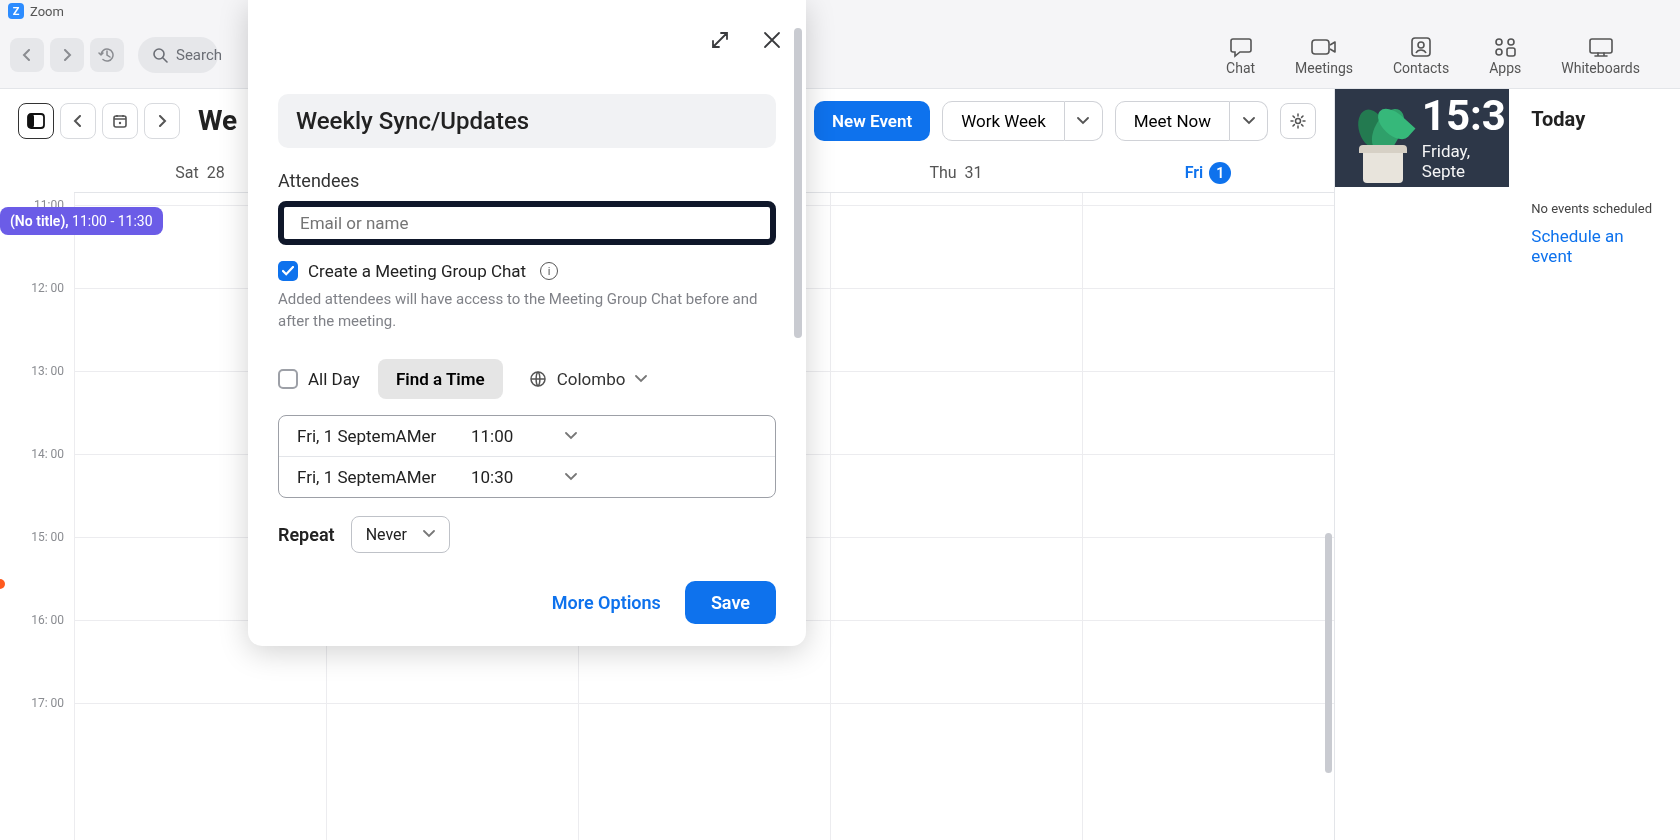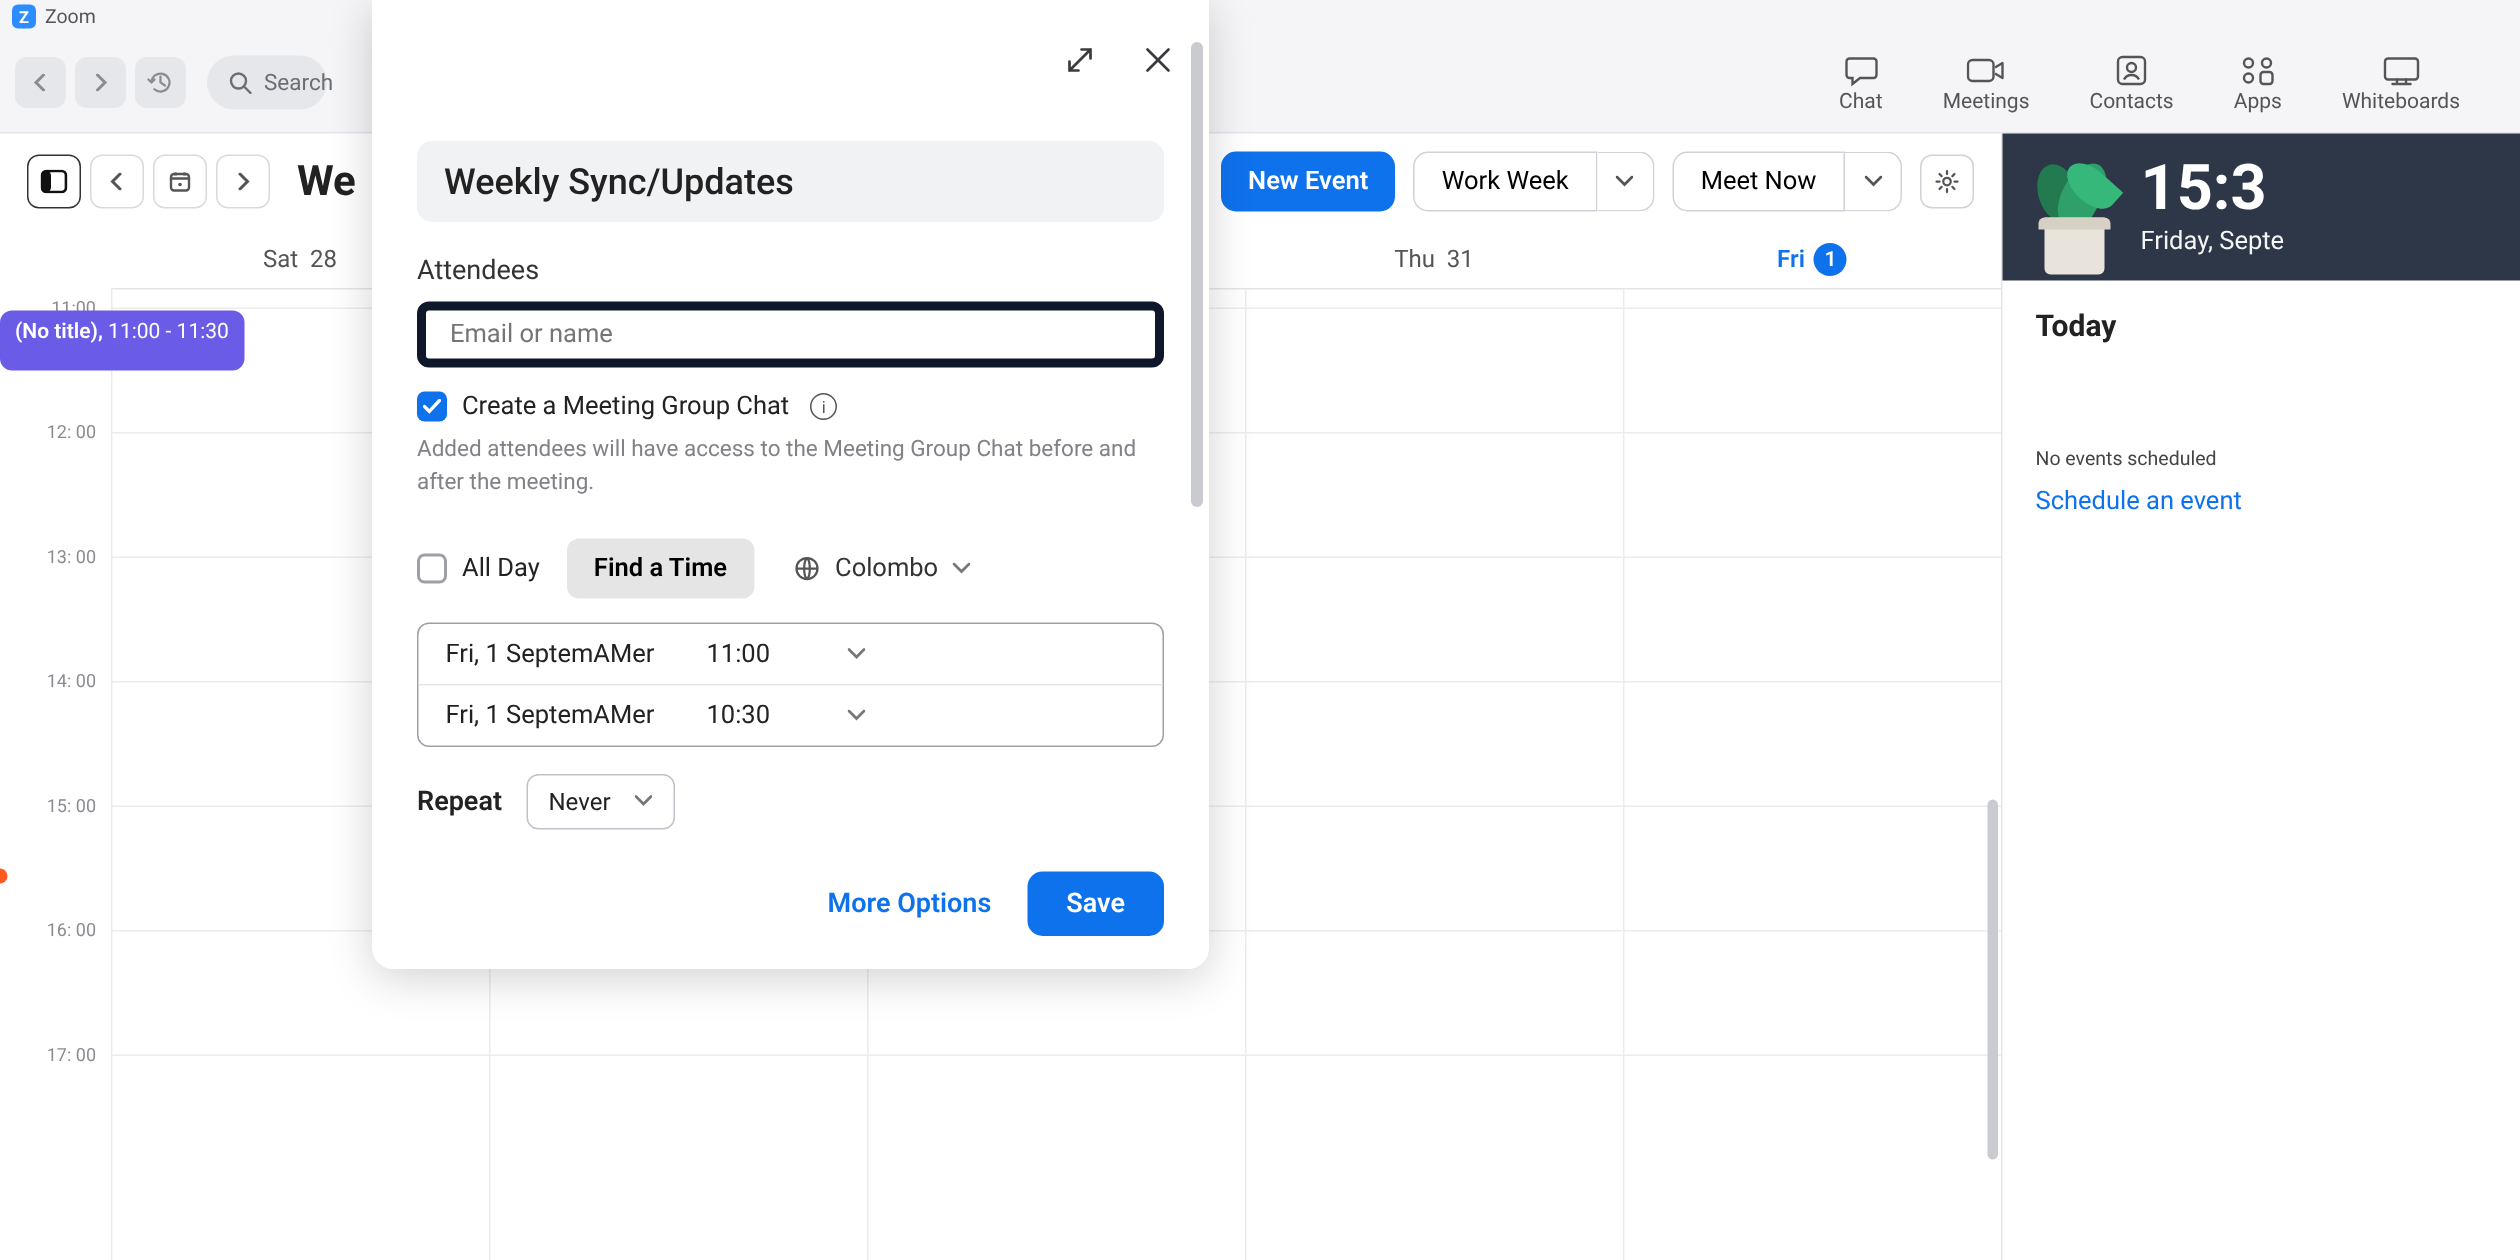--- a/index.html
+++ b/index.html
@@ -49,21 +49,21 @@
 .hline { position: absolute; left: 0; right: 0; border-top: 1px solid #ececef; }
 .vcol { position: absolute; top: 0; bottom: 0; border-left: 1px solid #ececef; }
 
 .now-line { position: absolute; height: 2px; background: #ff5a1f; }
 .now-dot { position: absolute; width: 10px; height: 10px; border-radius: 5px; background: #ff5a1f; transform: translate(-50%, -50%); }
 
 .event-block { position: absolute; background: #6b5ce7; color: #fff; border-radius: 8px; padding: 6px 10px; font-size: 14px; overflow: hidden; white-space: nowrap; }
 .event-block .et { font-weight: 600; }
 
 
-.sidepanel { width: 345px; display: flex; flex-direction: column; }
+.sidepanel { width: 345px; display: flex; flex-direction: row; }
 .clock-card { height: 98px; background: #2d3748; color: #fff; display: flex; align-items: center; padding-left: 18px; position: relative; overflow: hidden; }
 .plant { width: 60px; height: 90px; position: relative; }
 .pot { position: absolute; bottom: 0; left: 10px; width: 40px; height: 38px; background: #e8e4dc; border-radius: 0 0 4px 4px; }
 .pot::before { content: ""; position: absolute; top: 0; left: -4px; right: -4px; height: 8px; background: #d6d0c5; border-radius: 4px 4px 0 0; }
 .leaf { position: absolute; background: #2fa06a; border-radius: 50% 50% 0 50%; }
 .leaf.l1 { width: 26px; height: 40px; bottom: 34px; left: 6px; transform: rotate(-18deg); background: #237a50; }
 .leaf.l2 { width: 26px; height: 46px; bottom: 30px; left: 22px; transform: rotate(30deg); }
 .leaf.l3 { width: 22px; height: 38px; bottom: 40px; left: 30px; transform: rotate(-48deg); background: #36b87a; }
 .clock-txt { margin-left: 14px; }
 .clock-time { font-size: 42px; font-weight: 700; line-height: 1; }
@@ -278,21 +278,21 @@
         <div class="hline" style="top:344px"></div>
         <div class="hline" style="top:427px"></div>
         <div class="hline" style="top:510px"></div>
         <div class="vcol" style="left:0"></div>
         <div class="vcol" style="left:20%"></div>
         <div class="vcol" style="left:40%"></div>
         <div class="vcol" style="left:60%"></div>
         <div class="vcol" style="left:80%"></div>
       </div>
 
-      <div class="event-block" style="left:calc(74px + 80%*(100% - 74px)/100 + 2px); width:calc(20%*(100% - 74px)/100 - 30px); top:14px; height:40px;">
+      <div class="event-block" style="left:calc(74px + 80%*(100% - 74px)/100 + 2px); width:calc(20%*(100% - 74px)/100 - 30px); top:14px; height:28px;">
         <span class="et">(No title),</span><span> 11:00 - 11:30</span>
       </div>
 
       <div class="now-line" style="left:calc(74px + 80%*(100% - 74px)/100); right:10px; top:390px;"></div>
       <div class="now-dot" style="left:calc(74px + 80%*(100% - 74px)/100); top:391px;"></div>
 
       <div style="position:absolute; right:2px; top:340px; width:7px; height:240px; background:#c9cbd1; border-radius:4px;"></div>
     </div>
   </div>
 

